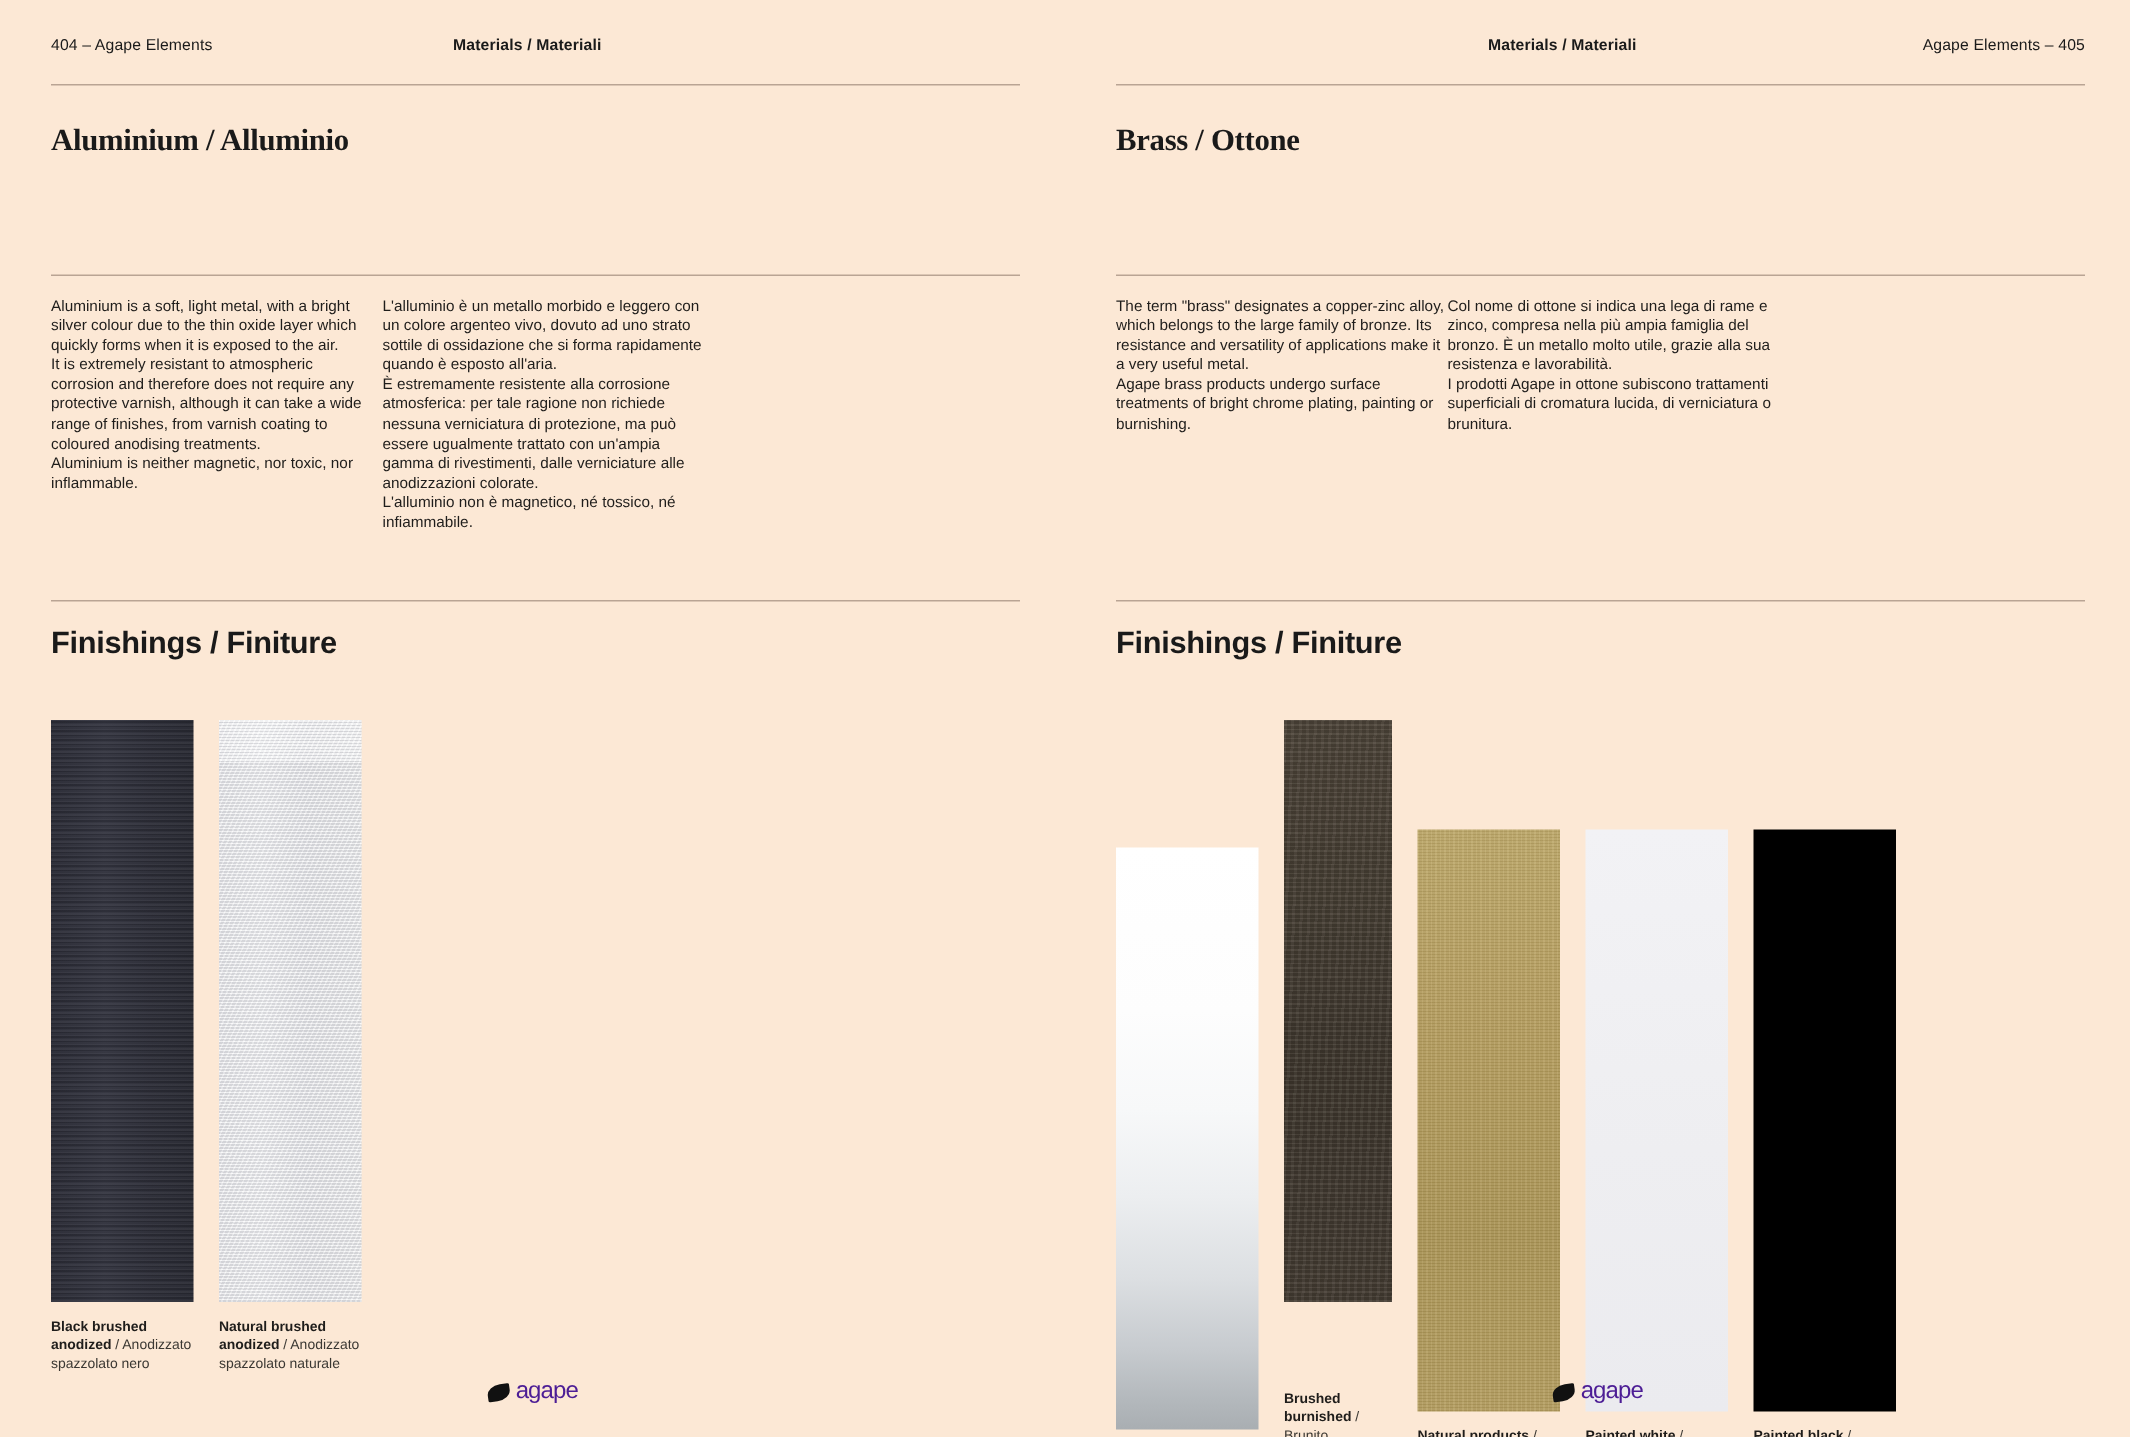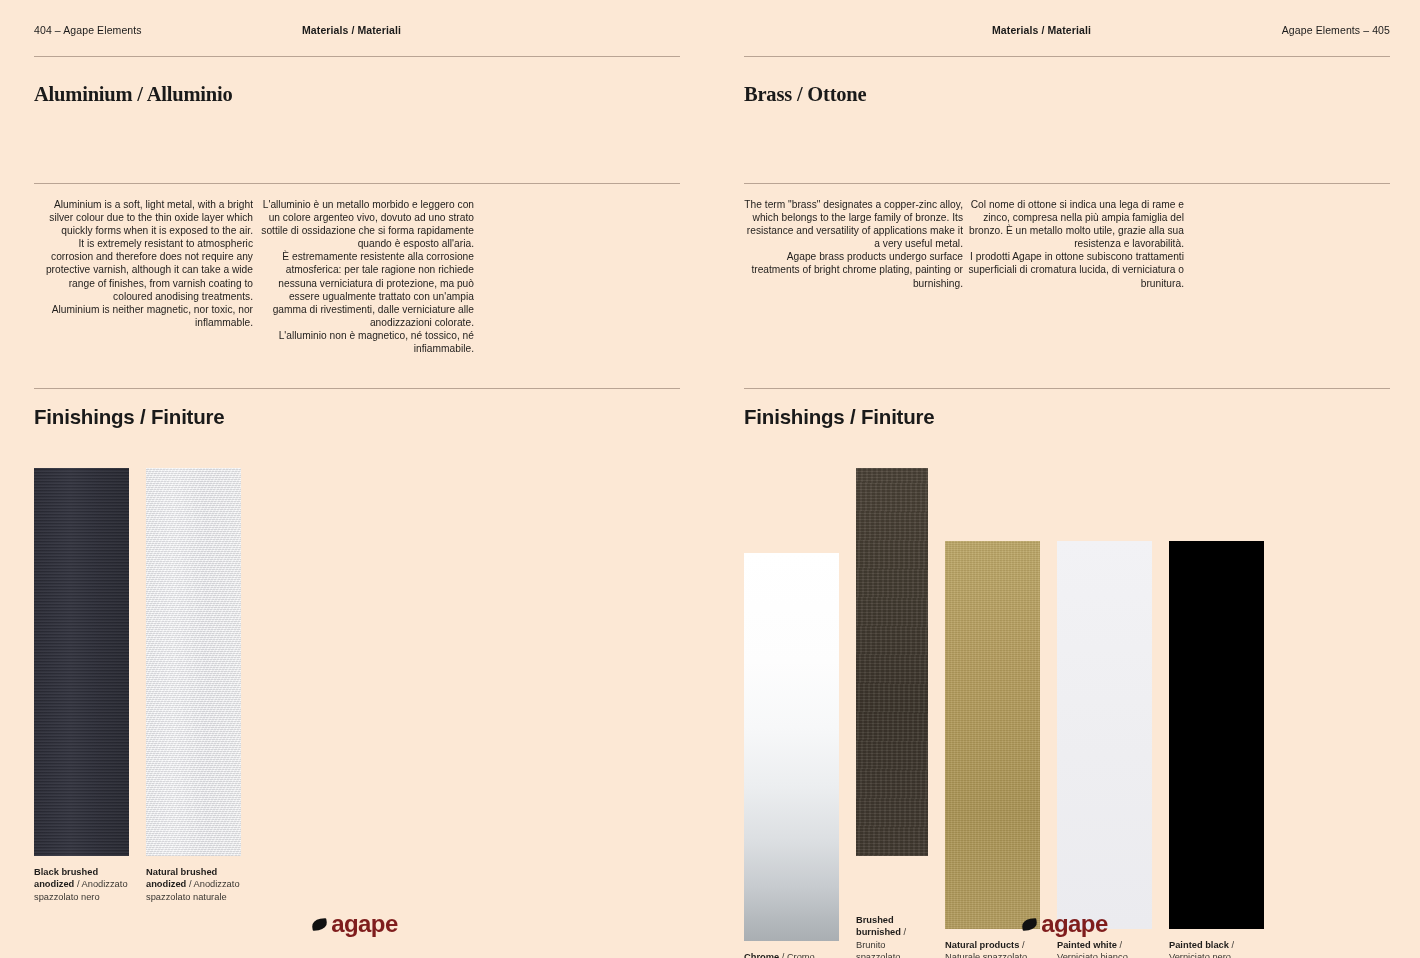--- a/index.html
+++ b/index.html
@@ -74,31 +74,30 @@
     display: flex;
     padding-top: 14px;
     gap: 0;
   }
   .text-col {
     width: 219px;
     font-size: 10.2px;
     line-height: 13.1px;
     letter-spacing: 0.02px;
     color: #1f1d1b;
-    text-align: right;
   }
   .text-col + .text-col { margin-left: 2px; }
   .text-col p { margin: 0; }
 
   
   .finishings-wrap {
     position: absolute;
     left: 34px;
     right: 30px;
-    top: 388px;
+    top: 400px;
   }
   .finishings-title {
     font-size: 20.5px;
     font-weight: bold;
     letter-spacing: -0.2px;
     margin: 0;
     padding-top: 16px;
   }
   .swatch-row {
     display: flex;
@@ -225,24 +224,24 @@
     gap: 4px;
   }
   .logo-leaf {
     width: 15px;
     height: 11px;
     background: #111111;
     border-radius: 60% 8% 60% 8%;
     transform: rotate(-8deg);
   }
   .logo-word {
-    font-size: 24px;
-    font-weight: bold;
+    font-size: 16px;
+    font-weight: normal;
     letter-spacing: -0.6px;
-    color: #7f1d1d;
+    color: #4c1d95;
     line-height: 1;
   }
 </style>
 </head>
 <body>
 
 <div class="spread">
 
   <div class="page page-left">
 

